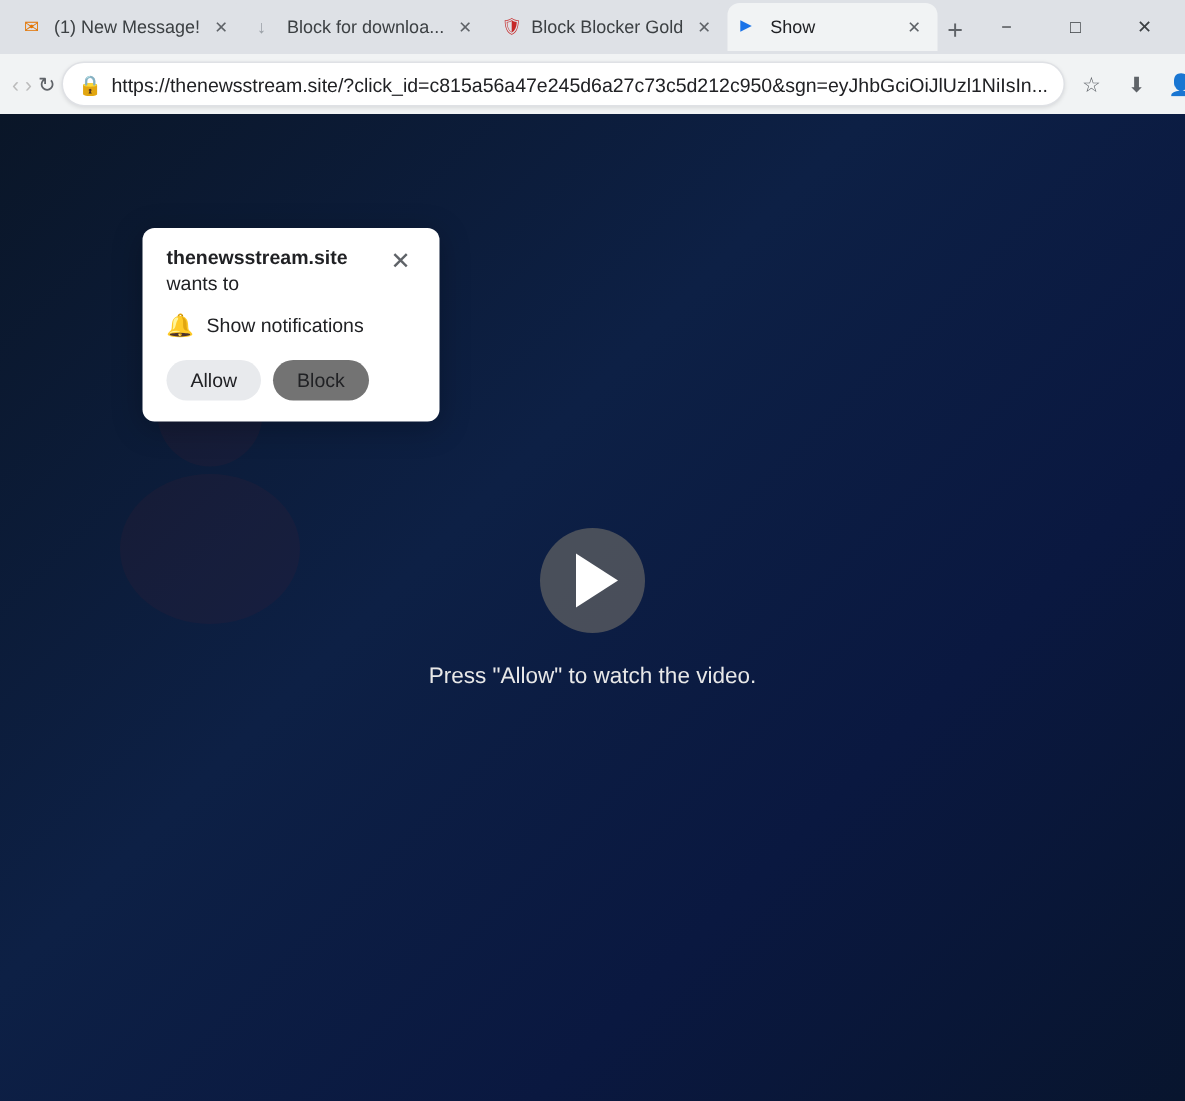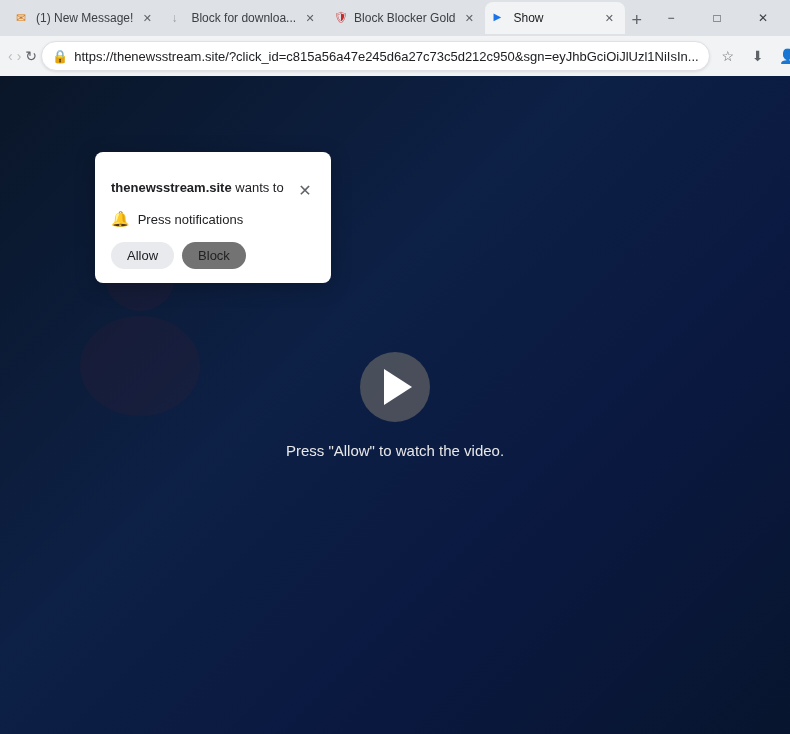--- a/index.html
+++ b/index.html
@@ -201,22 +201,22 @@
     }
 
     
     .notification-popup {
       position: absolute;
       top: 76px;
       left: 95px;
       background: #fff;
       border-radius: 8px;
       box-shadow: 0 4px 20px rgba(0,0,0,0.25);
-      padding: 28px 16px 14px 16px;
-      width: 236px;
+      padding: 12px 16px 14px 16px;
+      width: 198px;
       z-index: 100;
     }
     .popup-header {
       display: flex;
       align-items: flex-start;
       justify-content: space-between;
       margin-bottom: 10px;
     }
     .popup-title {
       font-size: 13px;
@@ -365,21 +365,21 @@
   <div class="notification-popup">
     <div class="popup-header">
       <div class="popup-title">
         <strong>thenewsstream.site</strong><span> wants to</span>
       </div>
       <button class="popup-close-btn">✕</button>
     </div>
 
     <div class="notification-item">
       <span class="bell-icon">🔔</span>
-      <span class="notification-label">Press notifications</span>
+      <span class="notification-label">Show notifications</span>
     </div>
 
     <div class="popup-buttons">
       <button class="popup-btn allow-btn">Allow</button>
       <button class="popup-btn block-btn">Block</button>
     </div>
   </div>
 </div>
 
 </body></html>

